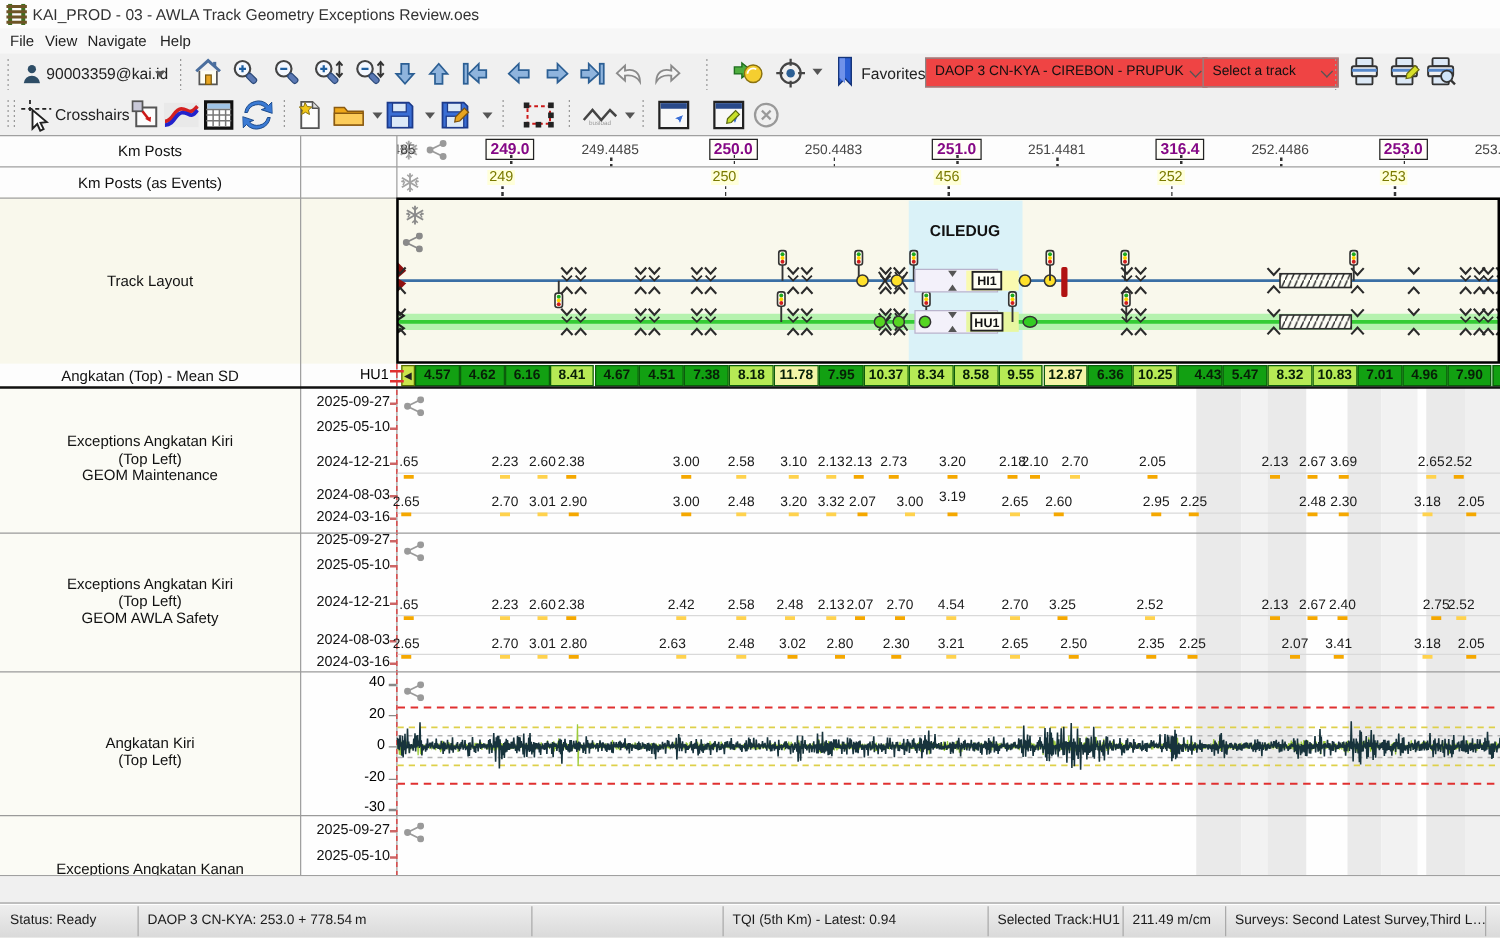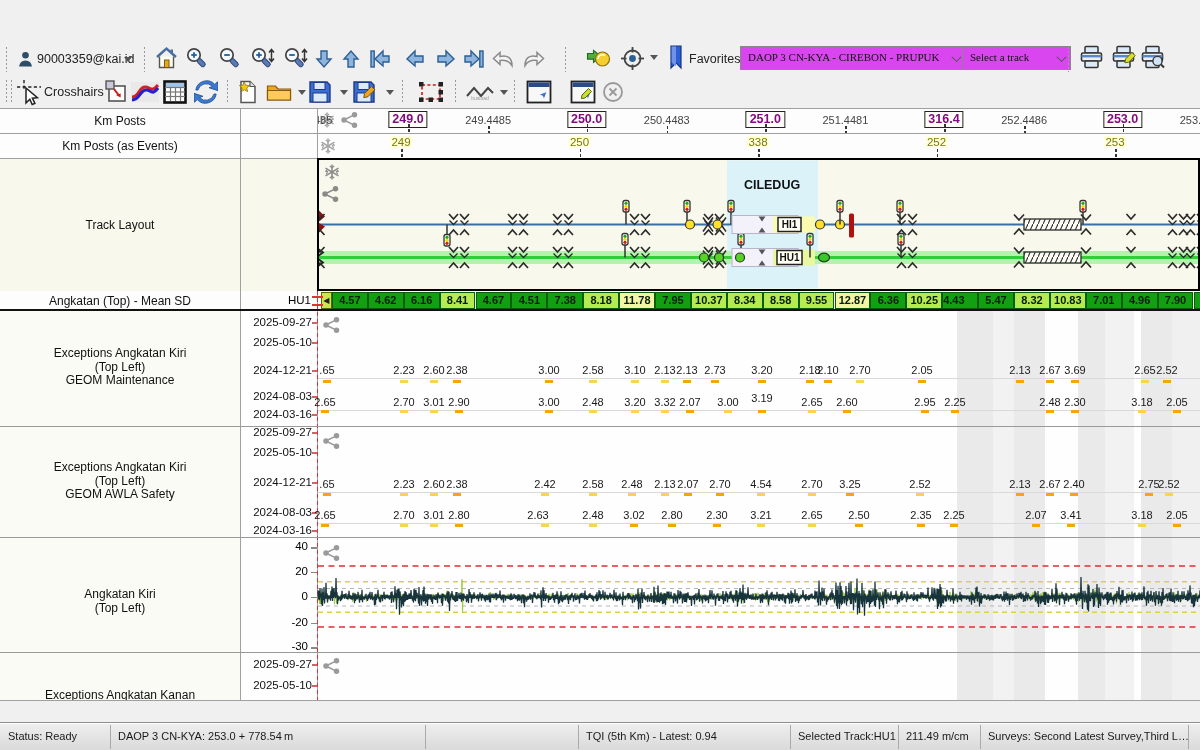--- a/index.html
+++ b/index.html
@@ -7,41 +7,58 @@
   #app{position:relative;width:1200px;height:750px;background:#f0f0f0;overflow:hidden;}
   .abs{position:absolute;}
   #titlebar{left:0;top:0;width:1200px;height:23px;background:#fdfdfd;}
   #titletext{left:26px;top:5px;font-size:12.5px;color:#333;}
   #menubar{left:0;top:23px;width:1200px;height:20px;background:#f7f7f7;font-size:12px;color:#222;}
   .menuitem{position:absolute;top:3px;}
   #tb1{left:0;top:43px;width:1200px;height:33px;background:#f0f0f0;}
   #tb2{left:0;top:76px;width:1200px;height:32px;background:#f0f0f0;}
   .vsep{position:absolute;top:4px;bottom:4px;width:1px;
      background-image:repeating-linear-gradient(to bottom,#999 0 2px,transparent 2px 4px);}
-  .combo{position:absolute;background:#d946ef;border:1px solid #888;font-size:11px;color:#111;white-space:nowrap;overflow:hidden;font-family:Liberation Serif, serif;}
+  .combo{position:absolute;background:#ef4444;border:1px solid #888;font-size:11px;color:#111;white-space:nowrap;overflow:hidden;}
   .combo .arr{position:absolute;right:5px;top:50%;transform:translateY(-62%) rotate(45deg);
      width:6px;height:6px;border-right:1.6px solid #555;border-bottom:1.6px solid #555;}
   .caret{position:absolute;width:0;height:0;border-left:4px solid transparent;border-right:4px solid transparent;border-top:5px solid #555;}
   .lbl{position:absolute;left:0;width:240px;text-align:center;font-size:12px;color:#111;}
   .datecol{position:absolute;font-size:11.5px;color:#111;text-align:right;}
   .num{position:absolute;font-size:11px;color:#1a1a1a;transform:translateX(-50%);white-space:pre;}
   .tick{position:absolute;height:3px;}
   .laneline{position:absolute;left:318px;width:882px;height:1px;background:#d9d9d9;}
   .kmbox{position:absolute;transform:translateX(-50%);border:1.6px solid #222;background:#fffef8;color:#850885;font-weight:bold;font-size:12.5px;padding:0 3px;line-height:15px;}
   .kmplain{position:absolute;transform:translateX(-50%);font-size:11px;color:#444;white-space:pre;}
   .kmev{position:absolute;transform:translateX(-50%);font-size:11.5px;color:#7a7a00;background:#ffffd9;padding:0 1.5px;}
   .dashtick{position:absolute;width:1.5px;background-image:repeating-linear-gradient(to bottom,#333 0 2.5px,transparent 2.5px 5px);}
   .hline{position:absolute;left:0;width:1200px;height:1px;background:#a0a0a0;}
   #statusbar{left:0;top:722px;width:1200px;height:28px;background:linear-gradient(#efefef,#d9d9d9);border-top:1px solid #8e8e8e;font-size:11px;color:#1a1a1a;}
   .sbsep{position:absolute;top:2px;bottom:2px;width:1px;background:#aaa;}
   .sbtext{position:absolute;top:7px;white-space:nowrap;}
 </style>
 </head>
 <body>
 <div id="app">
+<div class="abs" id="titlebar">
+  <svg class="abs" style="left:5px;top:3px" width="17" height="17" viewBox="0 0 17 17">
+    <rect x="1.5" y="0" width="3.2" height="17" fill="#3e6e1e"></rect>
+    <rect x="12" y="0" width="3.2" height="17" fill="#3e6e1e"></rect>
+    <rect x="0" y="1" width="16.5" height="2.4" fill="#6e5426"></rect>
+    <rect x="0" y="5.2" width="16.5" height="2.4" fill="#6e5426"></rect>
+    <rect x="0" y="9.4" width="16.5" height="2.4" fill="#6e5426"></rect>
+    <rect x="0" y="13.6" width="16.5" height="2.4" fill="#6e5426"></rect>
+  </svg>
+  <div class="abs" id="titletext">KAI_PROD - 03 - AWLA Track Geometry Exceptions Review.oes</div>
+</div>
+<div class="abs" id="menubar">
+  <span class="menuitem" style="left:8px">File</span>
+  <span class="menuitem" style="left:36px">View</span>
+  <span class="menuitem" style="left:70px">Navigate</span>
+  <span class="menuitem" style="left:128px">Help</span>
+</div>
 <div class="abs" id="tb1">
       <div class="vsep" style="left:6px"></div>
       <svg class="abs" style="left:18px;top:8px" width="15" height="16" viewBox="0 0 15 16">
         <circle cx="7.5" cy="4.3" r="3.3" fill="#2e4d66"></circle>
         <path d="M1 15.5 q1 -6 6.5 -6 q5.5 0 6.5 6 z" fill="#2e4d66"></path>
       </svg>
       <div class="abs" style="left:37px;top:9px;font-size:12.5px;color:#222">90003359@kai.id</div>
       <div class="caret" style="left:124px;top:14px"></div>
       <div class="vsep" style="left:144px"></div>
       <svg class="abs" style="left:155px;top:3px" width="23" height="24" viewBox="0 0 23 24">
@@ -314,21 +331,21 @@
         <line x1="9" y1="1.5" x2="9" y2="16.5"></line>
         <line x1="2.5" y1="5.2" x2="15.5" y2="12.8"></line>
         <line x1="15.5" y1="5.2" x2="2.5" y2="12.8"></line>
         <path d="M6.8 2.8 L9 5 L11.2 2.8 M6.8 15.2 L9 13 L11.2 15.2 M2 8 L4.6 8.6 L3.4 11 M16 8 L13.4 8.6 L14.6 11 M3.4 7 L4.6 9.4 M14.6 7 L13.4 9.4" stroke-width="1.2"></path>
       </g>
     </svg>
     <div class="kmev" style="left:401.0px;top:136px">249</div>
     <div class="dashtick" style="left:401.0px;top:149px;height:9px"></div>
     <div class="kmev" style="left:579.5px;top:136px">250</div>
     <div class="dashtick" style="left:579.5px;top:149px;height:9px"></div>
-    <div class="kmev" style="left:758.0px;top:136px">338</div>
+    <div class="kmev" style="left:758.0px;top:136px">456</div>
     <div class="dashtick" style="left:758.0px;top:149px;height:9px"></div>
     <div class="kmev" style="left:936.5px;top:136px">252</div>
     <div class="dashtick" style="left:936.5px;top:149px;height:9px"></div>
     <div class="kmev" style="left:1115.0px;top:136px">253</div>
     <div class="dashtick" style="left:1115.0px;top:149px;height:9px"></div>
     <div class="lbl" style="top:218px">Track Layout</div>
     <svg class="abs" style="left:318px;top:158px" width="882" height="133" viewBox="0 0 882 133" font-family="Liberation Sans, sans-serif">
       <defs>
         <pattern id="hatch" width="5" height="11" patternUnits="userSpaceOnUse">
           <rect width="5" height="11" fill="#fdfdf5"></rect>
@@ -568,21 +585,21 @@
     <div class="abs" style="left:583.2px;top:291.5px;width:35.9px;height:17px;background:#b6ea55;border:1px solid #0b5c0b;box-sizing:border-box;text-align:center;font-size:11px;font-weight:bold;color:#071f07;line-height:15.5px">8.18</div>
     <div class="abs" style="left:619.1px;top:291.5px;width:35.9px;height:17px;background:#f4f4a6;border:1px solid #0b5c0b;box-sizing:border-box;text-align:center;font-size:11px;font-weight:bold;color:#071f07;line-height:15.5px">11.78</div>
     <div class="abs" style="left:655.0px;top:291.5px;width:35.9px;height:17px;background:#12a012;border:1px solid #0b5c0b;box-sizing:border-box;text-align:center;font-size:11px;font-weight:bold;color:#071f07;line-height:15.5px">7.95</div>
     <div class="abs" style="left:690.9px;top:291.5px;width:35.9px;height:17px;background:#b6ea55;border:1px solid #0b5c0b;box-sizing:border-box;text-align:center;font-size:11px;font-weight:bold;color:#071f07;line-height:15.5px">10.37</div>
     <div class="abs" style="left:726.8px;top:291.5px;width:35.9px;height:17px;background:#b6ea55;border:1px solid #0b5c0b;box-sizing:border-box;text-align:center;font-size:11px;font-weight:bold;color:#071f07;line-height:15.5px">8.34</div>
     <div class="abs" style="left:762.7px;top:291.5px;width:35.9px;height:17px;background:#b6ea55;border:1px solid #0b5c0b;box-sizing:border-box;text-align:center;font-size:11px;font-weight:bold;color:#071f07;line-height:15.5px">8.58</div>
     <div class="abs" style="left:798.6px;top:291.5px;width:35.9px;height:17px;background:#b6ea55;border:1px solid #0b5c0b;box-sizing:border-box;text-align:center;font-size:11px;font-weight:bold;color:#071f07;line-height:15.5px">9.55</div>
     <div class="abs" style="left:834.5px;top:291.5px;width:35.9px;height:17px;background:#f4f4a6;border:1px solid #0b5c0b;box-sizing:border-box;text-align:center;font-size:11px;font-weight:bold;color:#071f07;line-height:15.5px">12.87</div>
     <div class="abs" style="left:870.4px;top:291.5px;width:35.9px;height:17px;background:#12a012;border:1px solid #0b5c0b;box-sizing:border-box;text-align:center;font-size:11px;font-weight:bold;color:#071f07;line-height:15.5px">6.36</div>
     <div class="abs" style="left:906.3px;top:291.5px;width:35.9px;height:17px;background:#b6ea55;border:1px solid #0b5c0b;box-sizing:border-box;text-align:center;font-size:11px;font-weight:bold;color:#071f07;line-height:15.5px">10.25</div>
-    <div class="abs" style="left:942.2px;top:291.5px;width:35.9px;height:17px;background:#12a012;border:1px solid #0b5c0b;box-sizing:border-box;text-align:left;font-size:11px;font-weight:bold;color:#071f07;line-height:15.5px">4.43</div>
+    <div class="abs" style="left:942.2px;top:291.5px;width:35.9px;height:17px;background:#12a012;border:1px solid #0b5c0b;box-sizing:border-box;text-align:right;font-size:11px;font-weight:bold;color:#071f07;line-height:15.5px">4.43</div>
     <div class="abs" style="left:978.1px;top:291.5px;width:35.9px;height:17px;background:#12a012;border:1px solid #0b5c0b;box-sizing:border-box;text-align:center;font-size:11px;font-weight:bold;color:#071f07;line-height:15.5px">5.47</div>
     <div class="abs" style="left:1014.0px;top:291.5px;width:35.9px;height:17px;background:#b6ea55;border:1px solid #0b5c0b;box-sizing:border-box;text-align:center;font-size:11px;font-weight:bold;color:#071f07;line-height:15.5px">8.32</div>
     <div class="abs" style="left:1049.9px;top:291.5px;width:35.9px;height:17px;background:#b6ea55;border:1px solid #0b5c0b;box-sizing:border-box;text-align:center;font-size:11px;font-weight:bold;color:#071f07;line-height:15.5px">10.83</div>
     <div class="abs" style="left:1085.8px;top:291.5px;width:35.9px;height:17px;background:#12a012;border:1px solid #0b5c0b;box-sizing:border-box;text-align:center;font-size:11px;font-weight:bold;color:#071f07;line-height:15.5px">7.01</div>
     <div class="abs" style="left:1121.7px;top:291.5px;width:35.9px;height:17px;background:#12a012;border:1px solid #0b5c0b;box-sizing:border-box;text-align:center;font-size:11px;font-weight:bold;color:#071f07;line-height:15.5px">4.96</div>
     <div class="abs" style="left:1157.6px;top:291.5px;width:35.9px;height:17px;background:#12a012;border:1px solid #0b5c0b;box-sizing:border-box;text-align:center;font-size:11px;font-weight:bold;color:#071f07;line-height:15.5px">7.90</div>
     <div class="abs" style="left:1193.5px;top:291.5px;width:35.9px;height:17px;background:#12a012;border:1px solid #0b5c0b;box-sizing:border-box;text-align:center;font-size:11px;font-weight:bold;color:#071f07;line-height:15.5px">4.5</div>
     <div class="abs" style="left:320.5px;top:291.5px;width:11.5px;height:17px;background:#cbe54c;border:1px solid #556b00;box-sizing:border-box;color:#222;font-size:8px;line-height:15px;text-align:center">◀</div>
     <div class="abs" style="left:0;top:308.8px;width:1200px;height:1.8px;background:#111"></div>
     <div class="abs" style="left:316.5px;top:291px;width:1.8px;height:409px;background-image:repeating-linear-gradient(to bottom,#e03030 0 4px,transparent 4px 7px)"></div>

